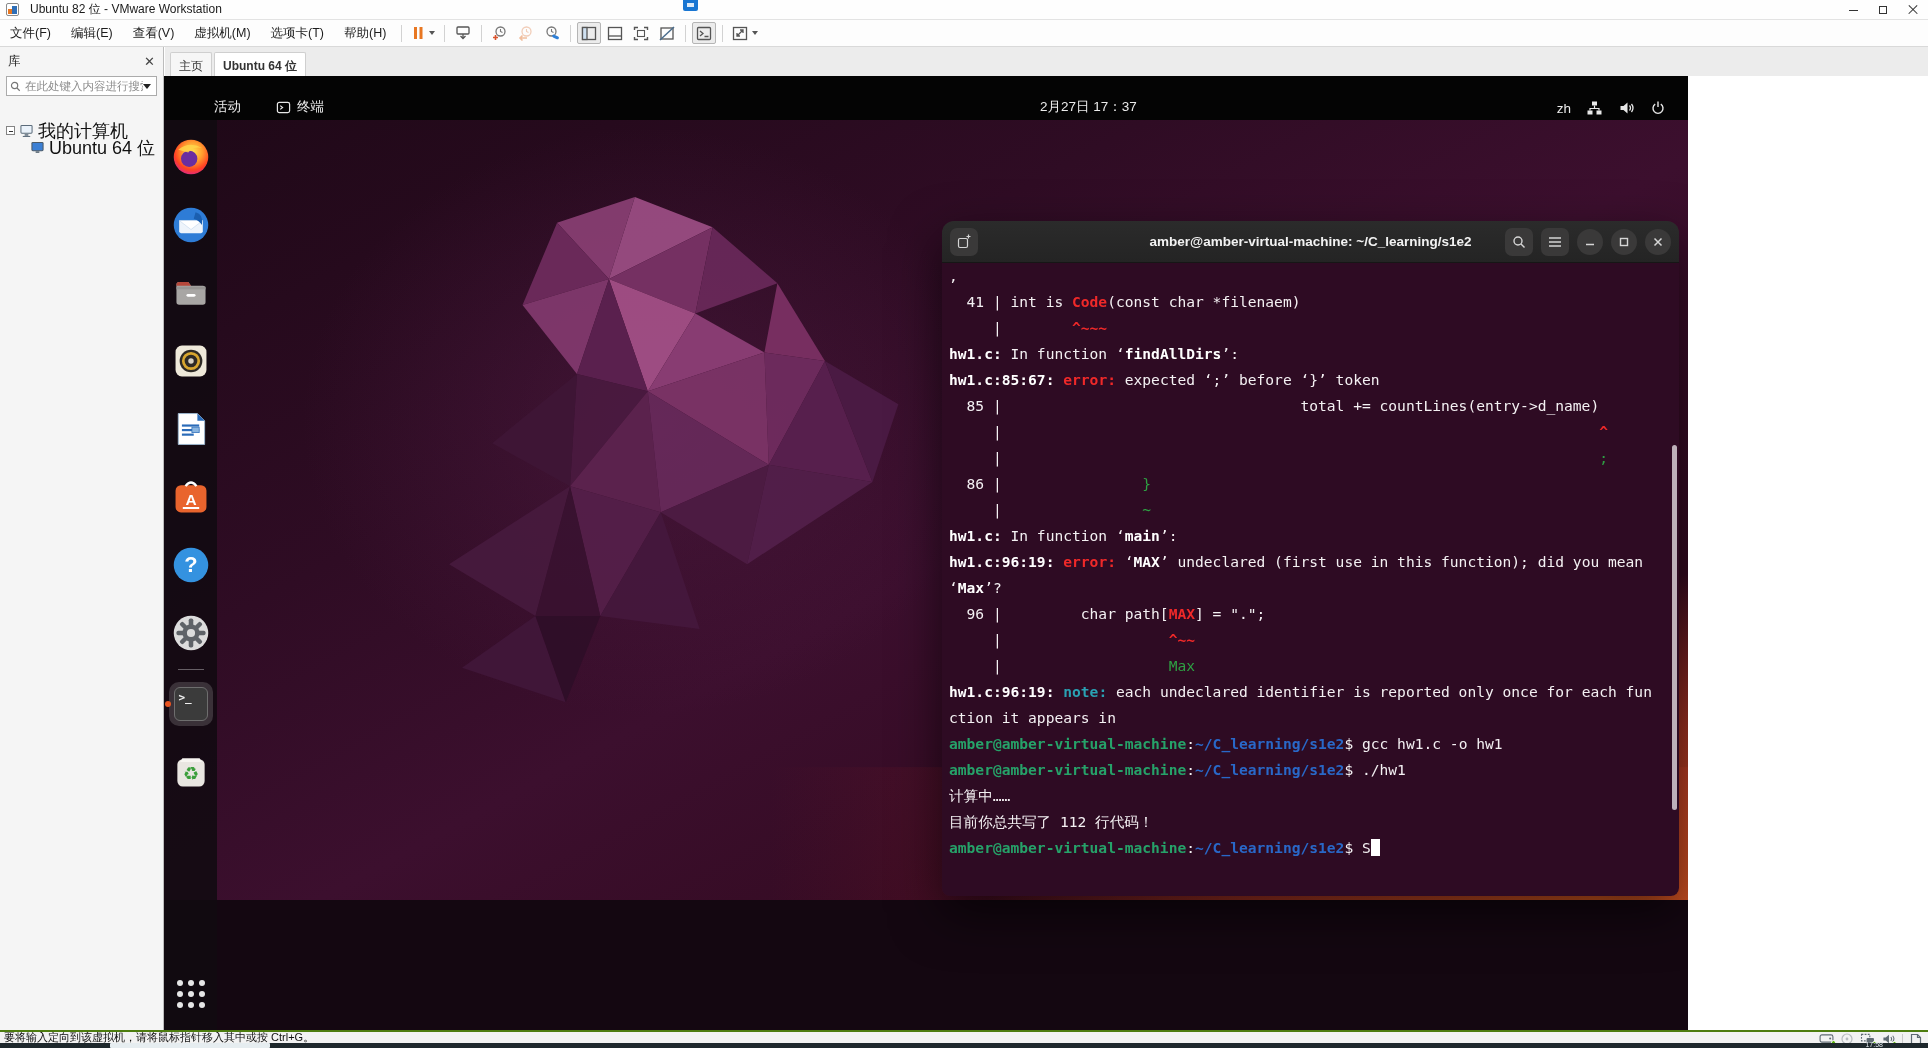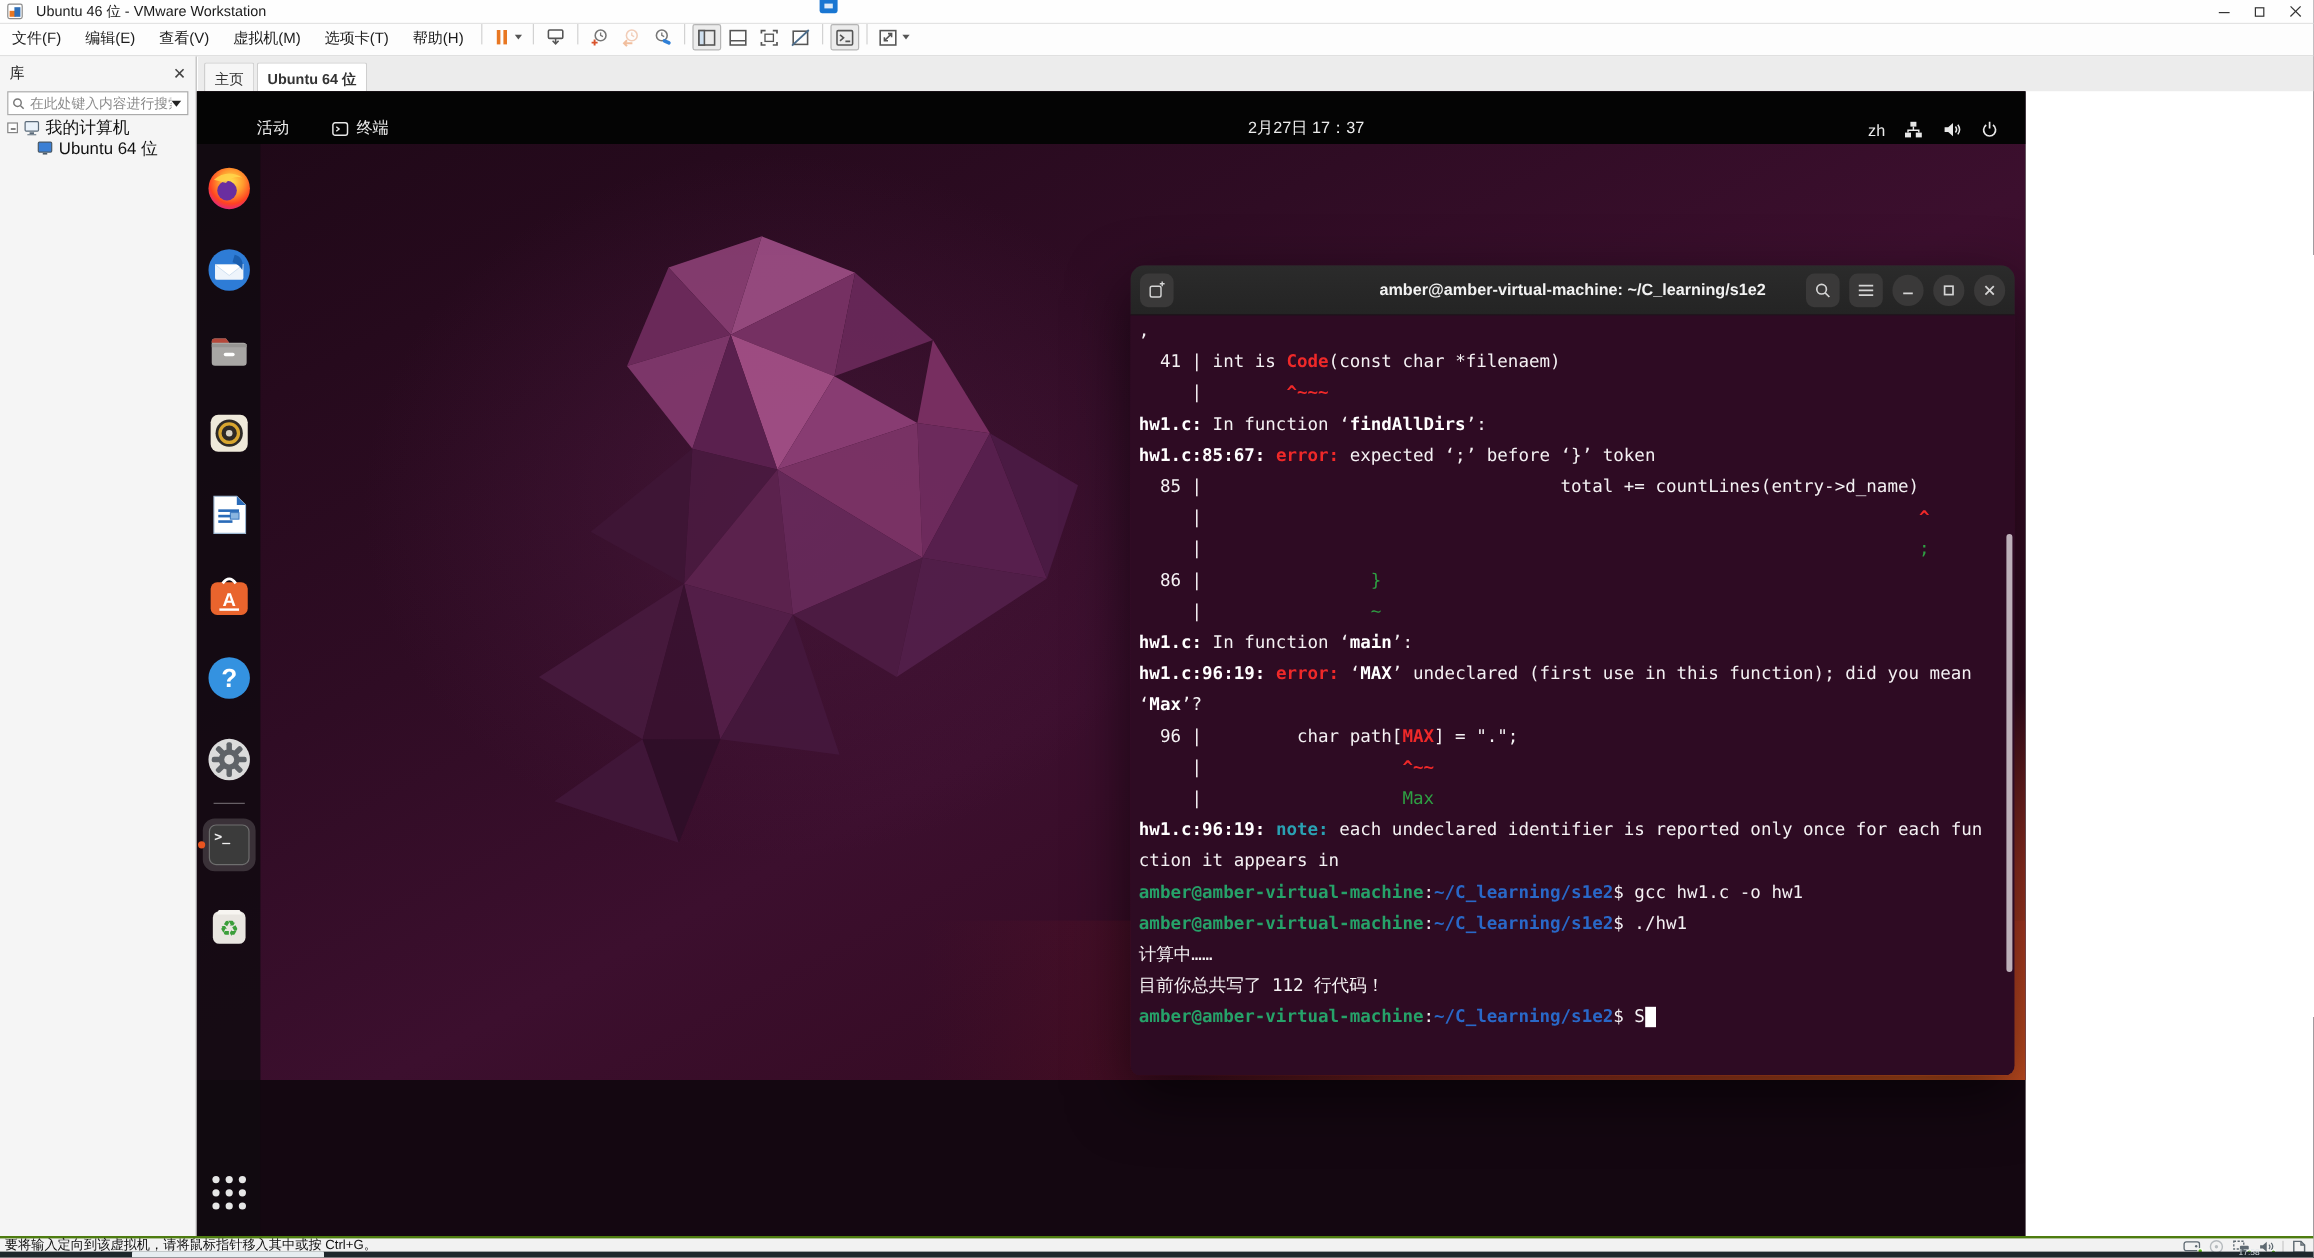--- a/index.html
+++ b/index.html
@@ -15,36 +15,36 @@
   .win-controls { position:absolute; right:0; top:0; height:20px; display:flex; }
   .win-btn { width:30px; height:20px; display:flex; align-items:center; justify-content:center; color:#333; }
   .glyph-min { width:9px; height:0; border-top:1px solid #333; display:block; }
   .glyph-max { width:8px; height:8px; border:1px solid #333; display:block; }
   .glyph-close { position:relative; width:10px; height:10px; display:block; }
   .glyph-close::before,.glyph-close::after { content:""; position:absolute; left:-1px; top:4px; width:12px; height:1.2px; background:#333; }
   .glyph-close::before { transform:rotate(45deg);} .glyph-close::after { transform:rotate(-45deg);}
   .host-peek { position:absolute; left:683px; top:0; width:15px; height:11px; background:#1976d2; border-radius:0 0 2px 2px; }
   .host-peek::after { content:""; position:absolute; left:4px; top:3px; width:7px; height:4px; background:rgba(255,255,255,.85); }
 
-  .menubar { position:absolute; left:0; top:20px; width:1928px; height:27px; background:#fdfdfd; border-bottom:1px solid #d9d9d9; display:flex; align-items:flex-start; font-size:12.5px; color:#1c1c1c; }
+  .menubar { position:absolute; left:0; top:20px; width:1928px; height:27px; background:#fdfdfd; border-bottom:1px solid #d9d9d9; display:flex; align-items:center; font-size:12.5px; color:#1c1c1c; }
   .menu-item { padding:4px 10px; cursor:default; }
   .tb-sep { width:1px; height:17px; background:#d2d2d2; margin:0 5px; }
   .tbtn { height:22px; min-width:24px; display:flex; align-items:center; justify-content:center; margin:0 1px; border:1px solid transparent; border-radius:2px; padding:0 2px; }
   .tbtn.pressed { background:#ececec; border-color:#b5b5b5; }
   .tbtn svg { display:block; }
   .caret-down { width:0; height:0; border-left:3.5px solid transparent; border-right:3.5px solid transparent; border-top:4px solid #555; margin-left:4px; }
 
   
   .sidebar { position:absolute; left:0; top:47px; width:164px; height:983px; background:#f5f5f5; border-right:1px solid #bcbcbc; }
   .lib-header { display:flex; align-items:center; justify-content:space-between; padding:6px 8px 4px 8px; font-size:12.5px; color:#222; }
   .lib-close { color:#444; font-size:13px; line-height:10px; }
   .search-box { margin:2px 6px; height:20px; background:#fff; border:1px solid #ababab; display:flex; align-items:center; padding:0 3px; }
   .search-box .ph { flex:1; font-size:11.5px; color:#8b8b8b; white-space:nowrap; overflow:hidden; margin-left:4px; }
   .search-caret { width:0; height:0; border-left:4px solid transparent; border-right:4px solid transparent; border-top:5px solid #222; margin-right:2px; }
-  .tree { margin-top:2px; font-size:14px; color:#111; }
+  .tree { margin-top:26px; font-size:18px; color:#111; }
   .tree-row { display:flex; align-items:center; height:17px; padding-left:6px; }
   .tree-row.child { padding-left:30px; }
   .expander { width:9px; height:9px; border:1px solid #848484; background:#fff; position:relative; margin-right:4px; flex:none; }
   .expander::before { content:""; position:absolute; left:1.5px; top:3.5px; width:4px; height:1px; background:#333; }
   .tree-ic { margin-right:4px; flex:none; display:flex; }
 
   
   .tabbar { position:absolute; left:165px; top:47px; width:1763px; height:29px; background:#ececec; display:flex; align-items:flex-end; padding-left:5px; }
   .tab { height:24px; display:flex; align-items:center; gap:5px; padding:0 8px; font-size:12px; color:#333; background:#f6f6f6; border:1px solid #cfcfcf; border-bottom:none; border-radius:2px 2px 0 0; margin-right:2px;flex-direction:column; }
   .tab.active { background:#fff; font-weight:bold; }
@@ -99,21 +99,21 @@
   .sb-sep { width:1px; height:10px; background:#c9c9c9; }
   .taskbar-sliver { position:absolute; left:0; top:1043px; width:1928px; height:5px; background:#1e282c; }
   .ts-search { position:absolute; left:110px; top:0; width:160px; height:5px; background:#e6edf0; border-radius:1px; }
   .ts-clock { position:absolute; right:45px; top:-2px; font-size:7px; color:#dfe6ea; }
 </style>
 </head>
 <body>
 
 <div class="titlebar">
   <span class="vmw-logo"></span>
-  <span class="title-text">Ubuntu 46 位 - VMware Workstation</span>
+  <span class="title-text">Ubuntu 82 位 - VMware Workstation</span>
   <div class="host-peek"></div>
   <div class="win-controls">
     <span class="win-btn">
         <i class="glyph-min"></i>
       </span>
     <span class="win-btn">
         <i class="glyph-max"></i>
       </span>
     <span class="win-btn">
         <i class="glyph-close"></i>

